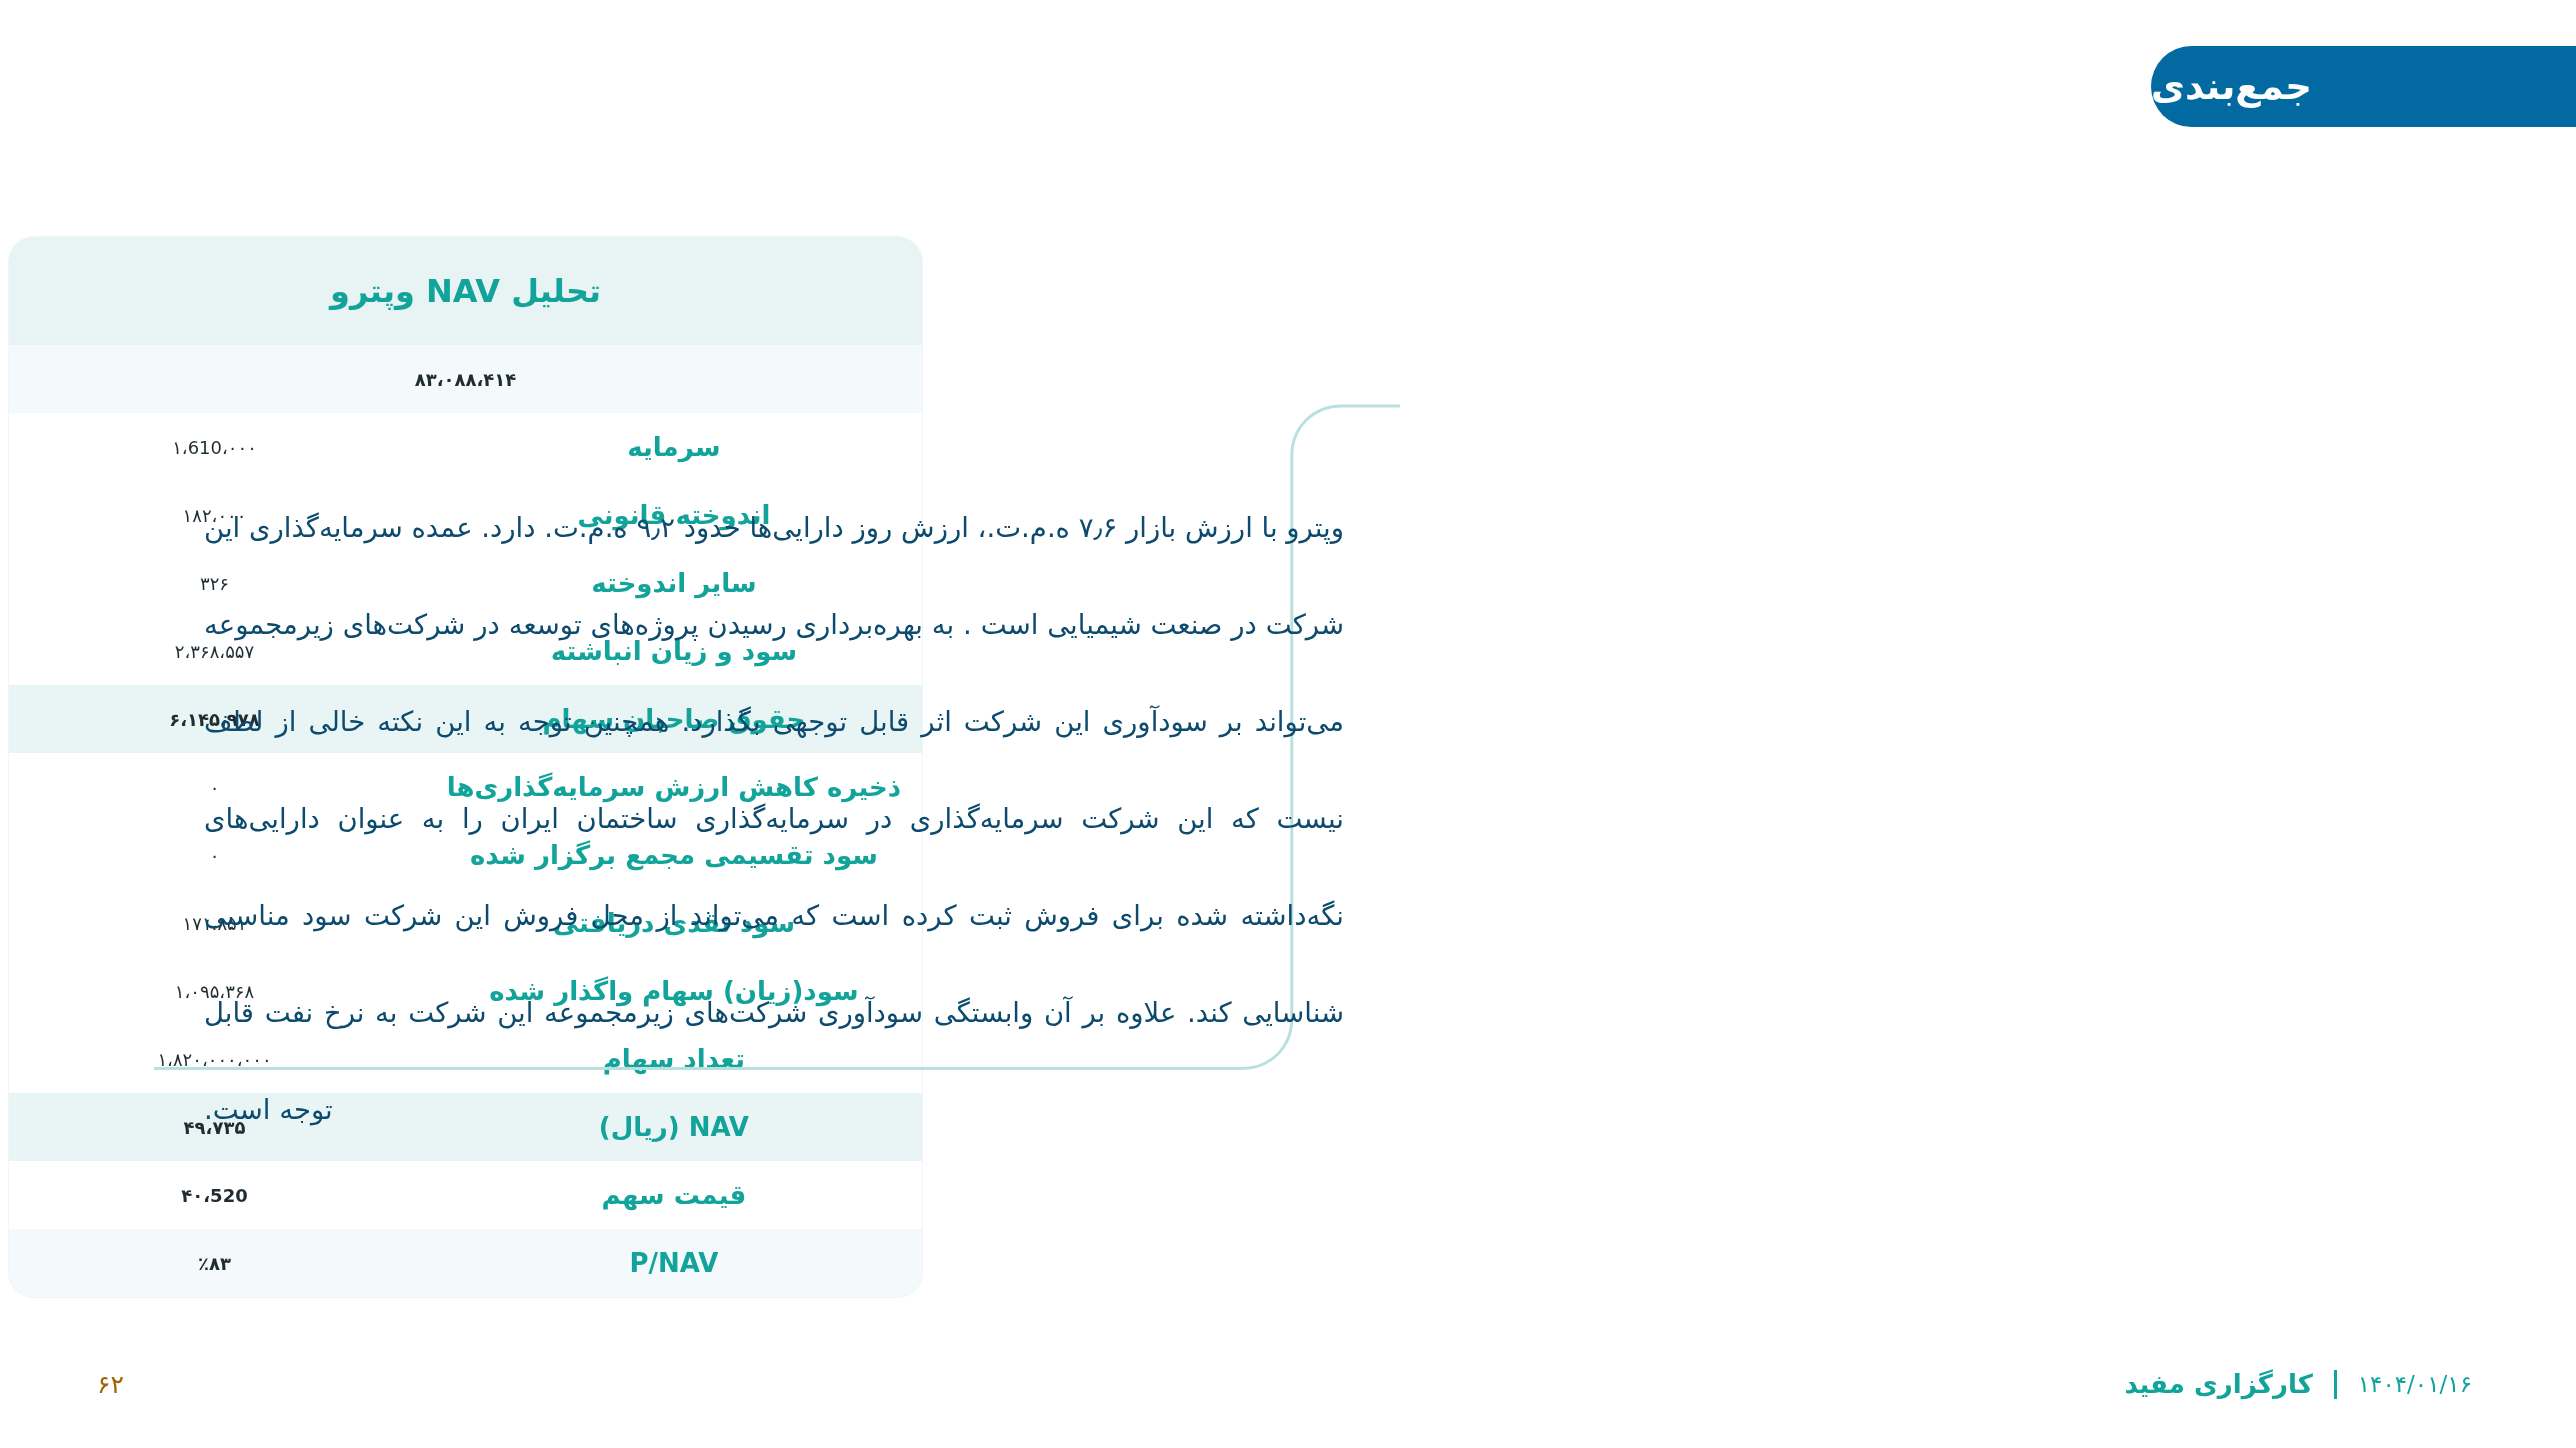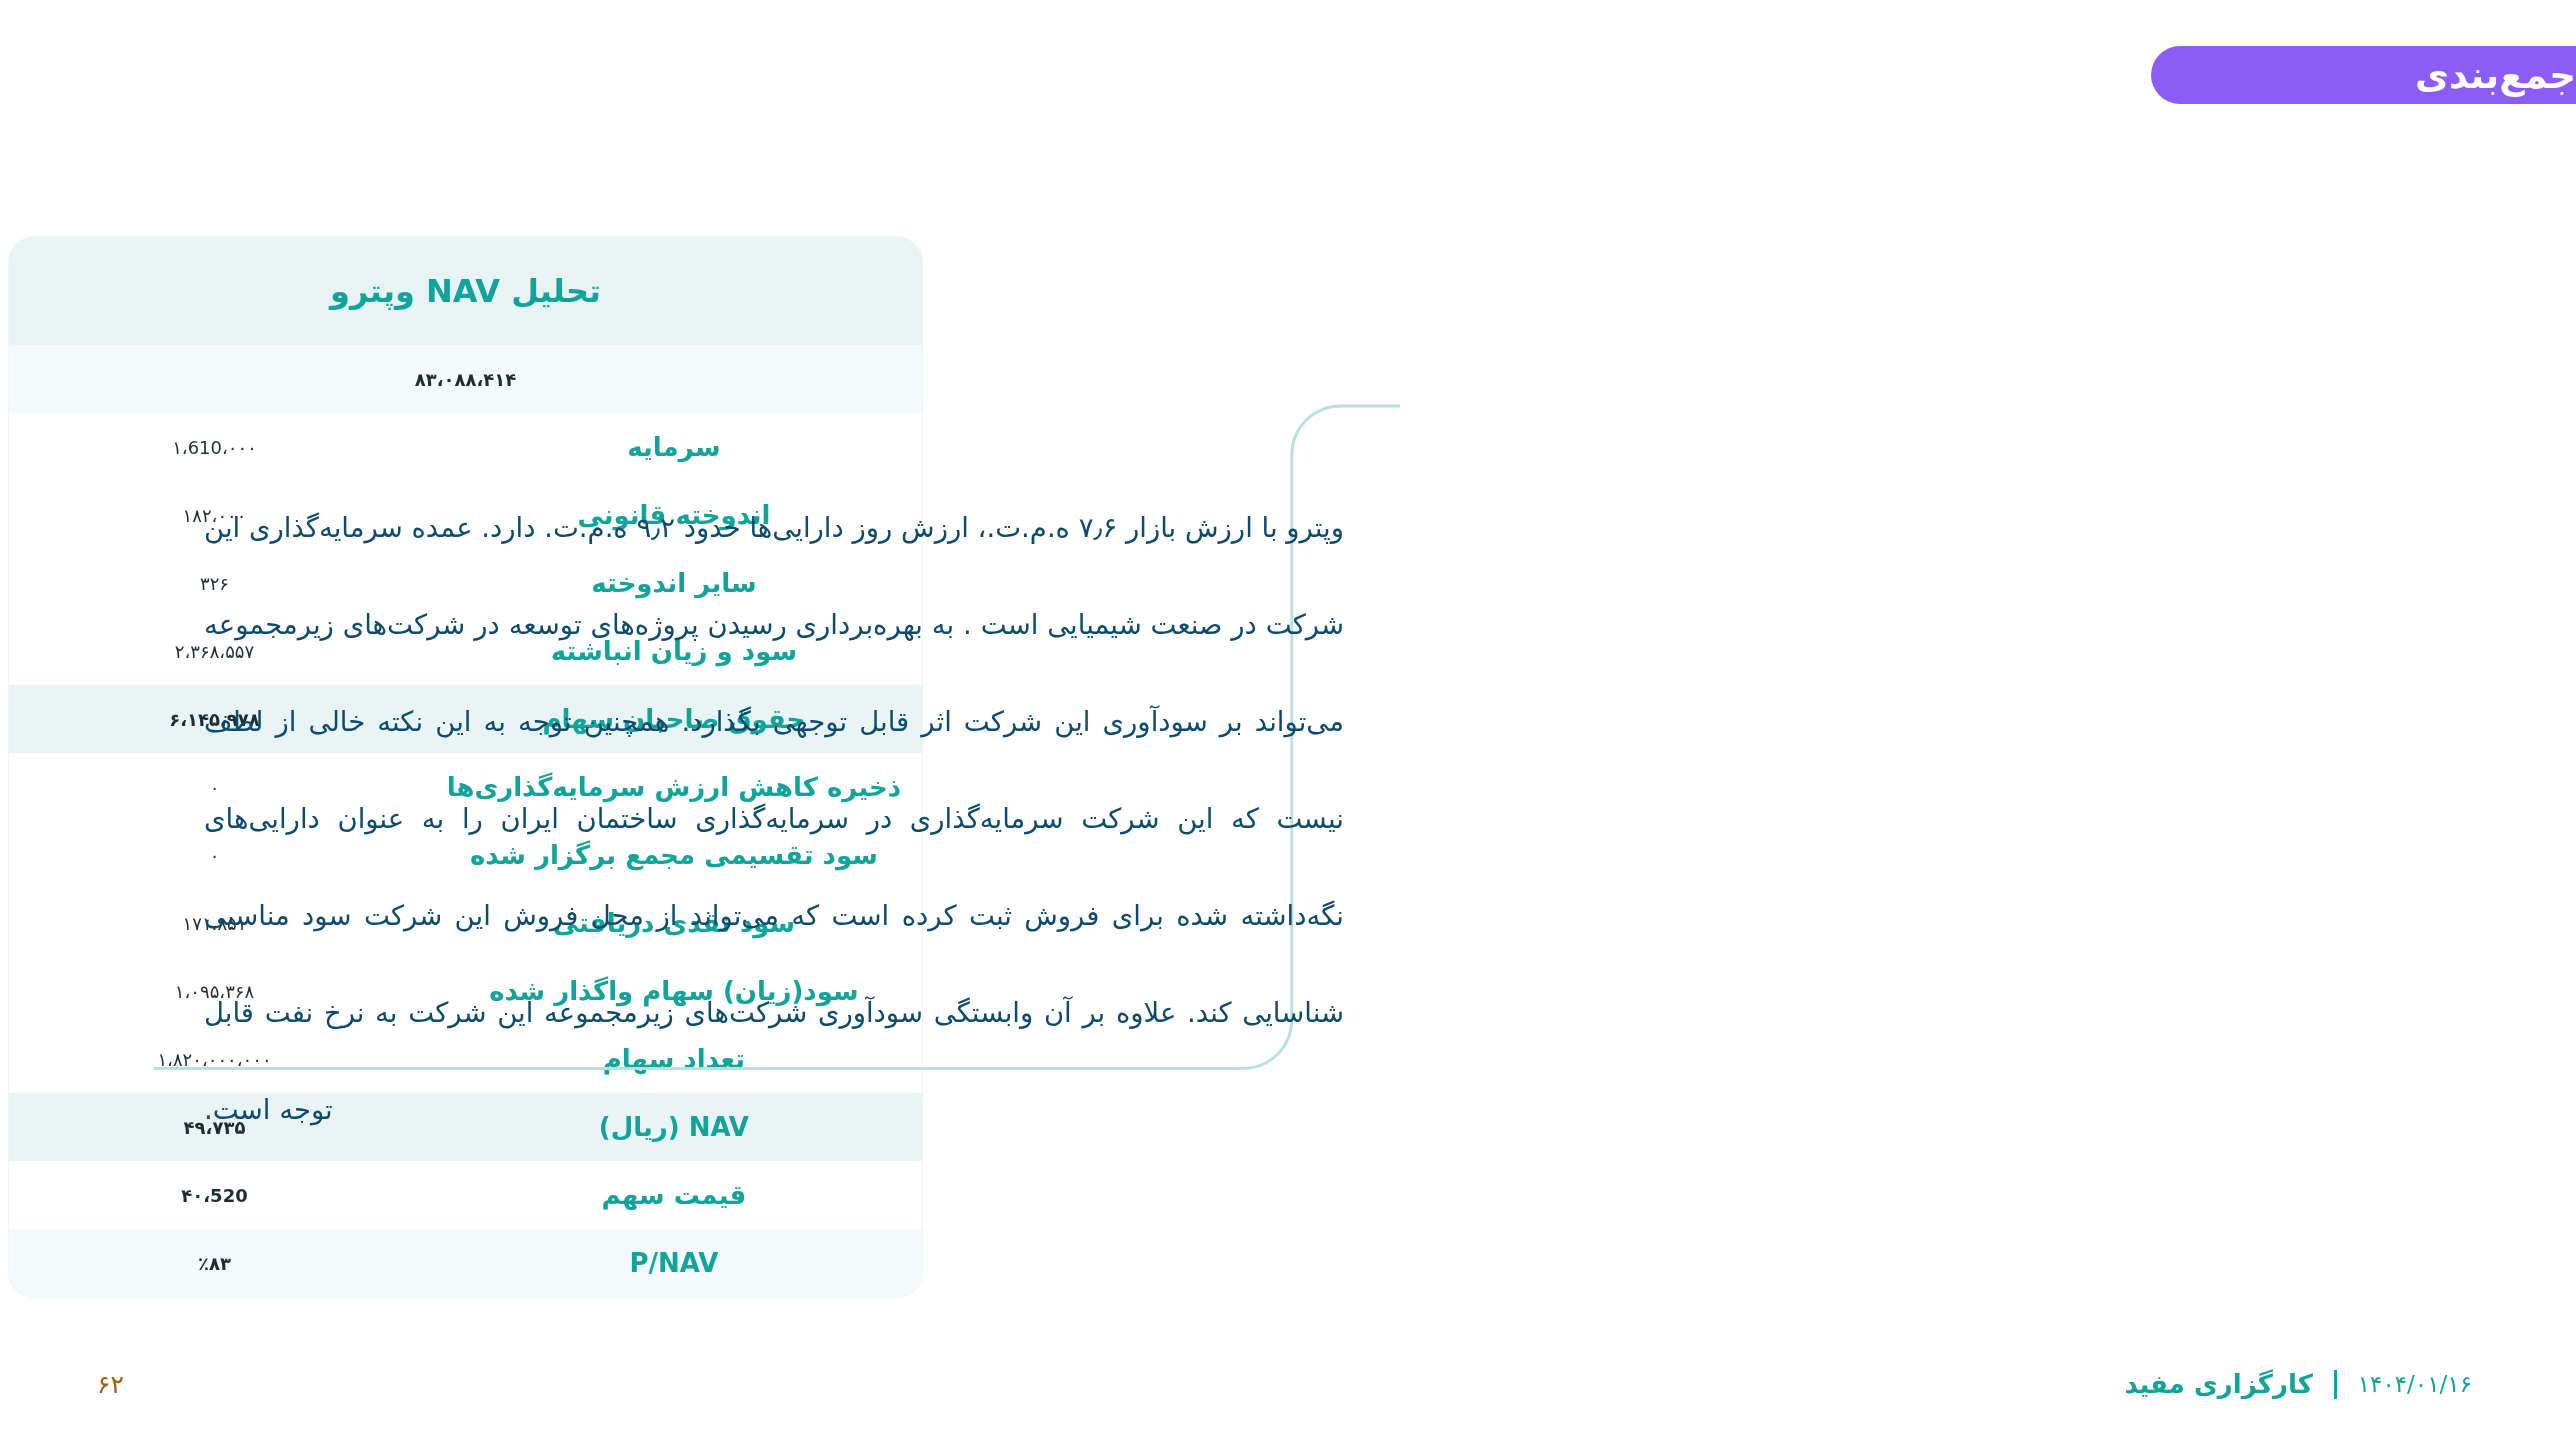--- a/index.html
+++ b/index.html
@@ -13,27 +13,27 @@
   .slide {
     position: relative;
     width: 2576px; height: 1449px;
     background: #ffffff;
   }
 
   
   .header-badge {
     position: absolute;
     top: 46px; right: 0px;
-    width: 425px; height: 58px;
-    background: #8b5cf6;
+    width: 425px; height: 81px;
+    background: #0369a1;
     border-top-left-radius: 42px;
     border-bottom-left-radius: 42px;
     display: flex;
     align-items: center;
-    justify-content: flex-start;
+    justify-content: flex-end;
   }
   .header-badge-text {
     color: #ffffff;
     font-size: 37px;
     font-weight: bold;
     letter-spacing: 0.5px;
   }
 
   
   .table-card {

